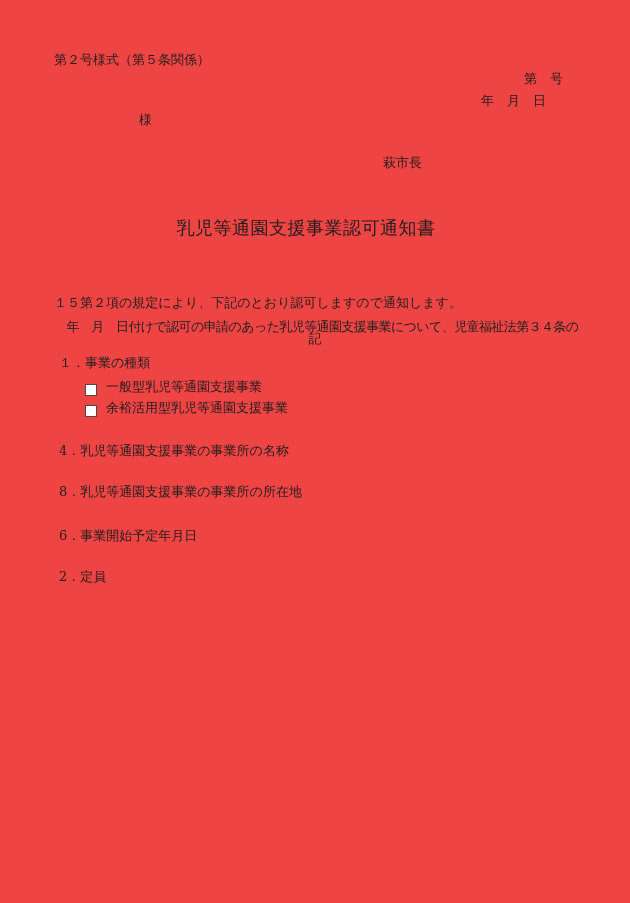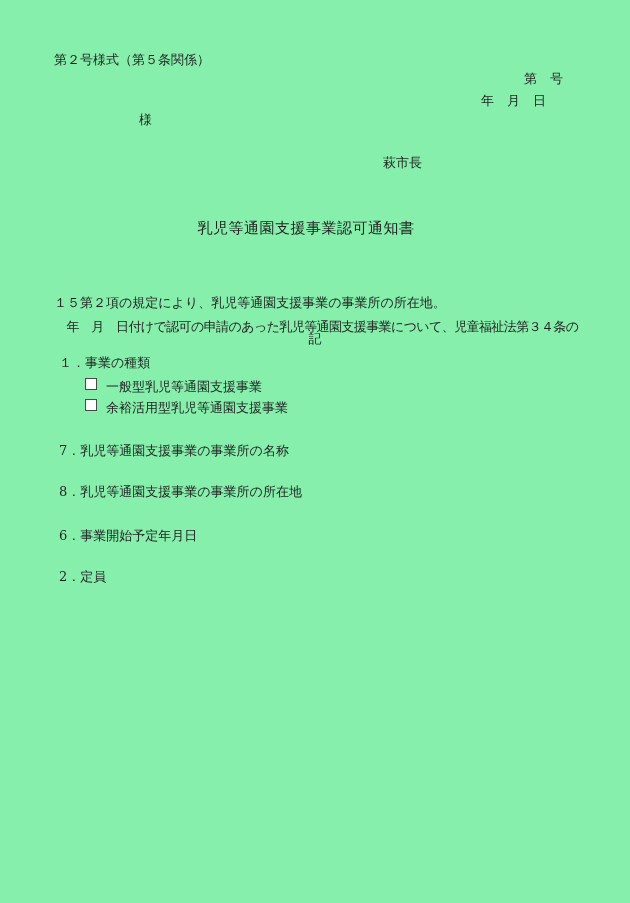--- a/index.html
+++ b/index.html
@@ -10,41 +10,41 @@
   body {
     width: 630px;
     height: 903px;
     background: #ffffff;
     overflow: hidden;
   }
   .page {
     position: relative;
     width: 630px;
     height: 903px;
-    background: #86efac;
+    background: #ef4444;
     color: #1f1f1f;
     font-family: "DejaVu Serif", "Liberation Serif", serif;
     font-size: 13px;
     line-height: 18px;
   }
   .abs {
     position: absolute;
     margin: 0;
     white-space: pre;
   }
   .form-number   { left: 54px;  top: 51px; }
   .issue-number  { right: 67px; top: 70px;  text-align: center; }
   .issue-date    { right: 84px; top: 92px;  text-align: right; }
   .recipient     { left: 139px; top: 111px; }
   .sender        { left: 383px; top: 154px; }
   .doc-title {
     left: 0; top: 215px;
     width: 612px;
     text-align: center;
-    font-size: 15px;
+    font-size: 18px;
     font-weight: normal;
     line-height: 26px;
     letter-spacing: 0.5px;
   }
   .body-line { left: 54px; }
   .body-line-1 { top: 274px; letter-spacing: -0.6px; margin-top: 44px; }
   .body-line-2 { top: 294px; }
   .record-marker {
     left: 0; top: 330px;
     width: 630px;
@@ -52,21 +52,21 @@
   }
   .list-item { left: 59px; }
   .item-1 { top: 354px; }
   .item-2 { top: 442px; }
   .item-3 { top: 483px; }
   .item-4 { top: 527px; }
   .item-5 { top: 568px; }
   .option-row {
     left: 85px;
     display: flex;
-    align-items: flex-start;
+    align-items: flex-end;
     gap: 9px;
     height: 18px;
   }
   .option-row-1 { top: 378px; }
   .option-row-2 { top: 399px; }
   .checkbox {
     display: inline-block;
     width: 10px;
     height: 10px;
     border: 1px solid #4a4a4a;
@@ -88,37 +88,37 @@
   <div class="abs issue-date">年　月　日</div>
 
   <div class="abs recipient">様</div>
 
   <div class="abs sender">萩市長</div>
 
   <h1 class="abs doc-title">乳児等通園支援事業認可通知書</h1>
 
   <p class="abs body-line body-line-1">　年　月　日付けで認可の申請のあった乳児等通園支援事業について、児童福祉法第３４条の</p>
 
-  <p class="abs body-line body-line-2">１５第２項の規定により、乳児等通園支援事業の事業所の所在地。</p>
+  <p class="abs body-line body-line-2">１５第２項の規定により、下記のとおり認可しますので通知します。</p>
 
   <div class="abs record-marker">記</div>
 
   <div class="abs list-item item-1">１．事業の種類</div>
 
   <div class="abs option-row option-row-1">
     <span class="checkbox"></span>
     <span class="option-label">一般型乳児等通園支援事業</span>
   </div>
 
   <div class="abs option-row option-row-2">
     <span class="checkbox"></span>
     <span class="option-label">余裕活用型乳児等通園支援事業</span>
   </div>
 
-  <div class="abs list-item item-2">7．乳児等通園支援事業の事業所の名称</div>
+  <div class="abs list-item item-2">4．乳児等通園支援事業の事業所の名称</div>
 
   <div class="abs list-item item-3">8．乳児等通園支援事業の事業所の所在地</div>
 
   <div class="abs list-item item-4">6．事業開始予定年月日</div>
 
   <div class="abs list-item item-5">2．定員</div>
 
 </div>
 
 </body></html>

